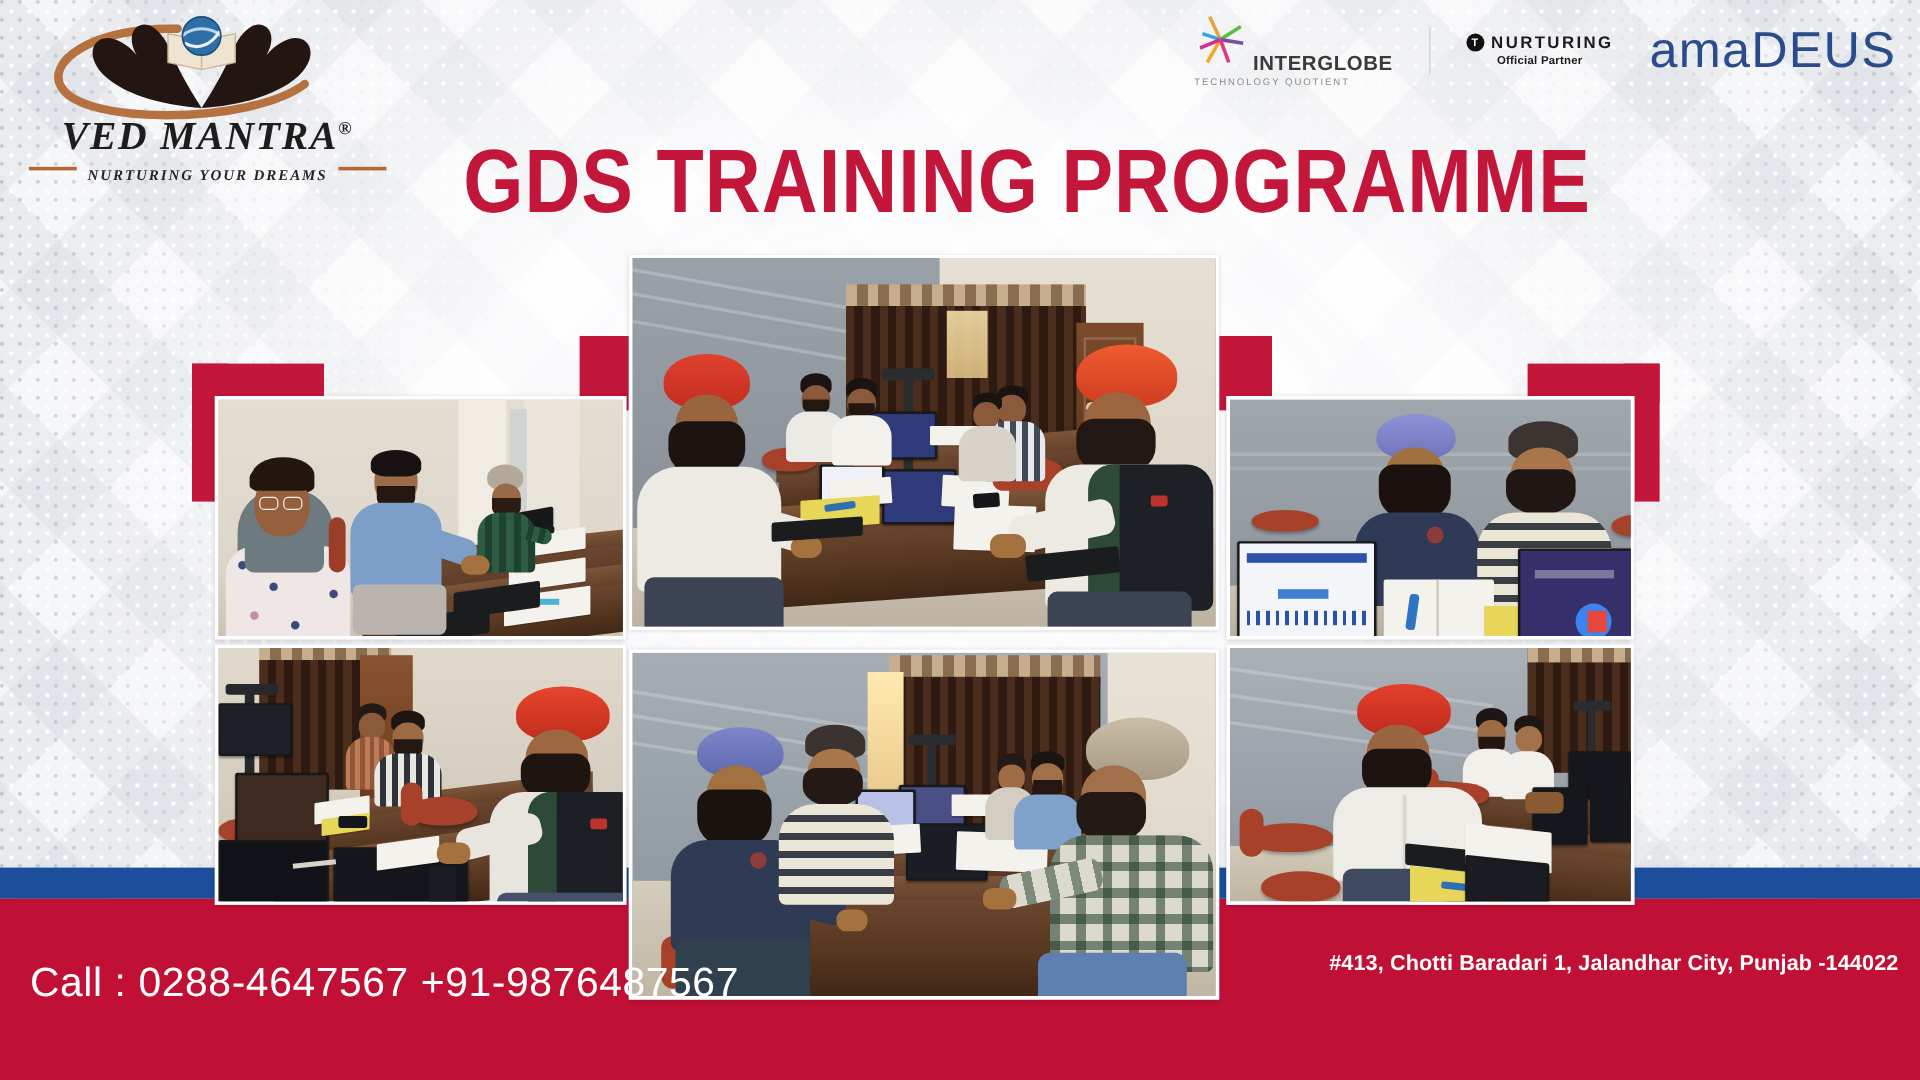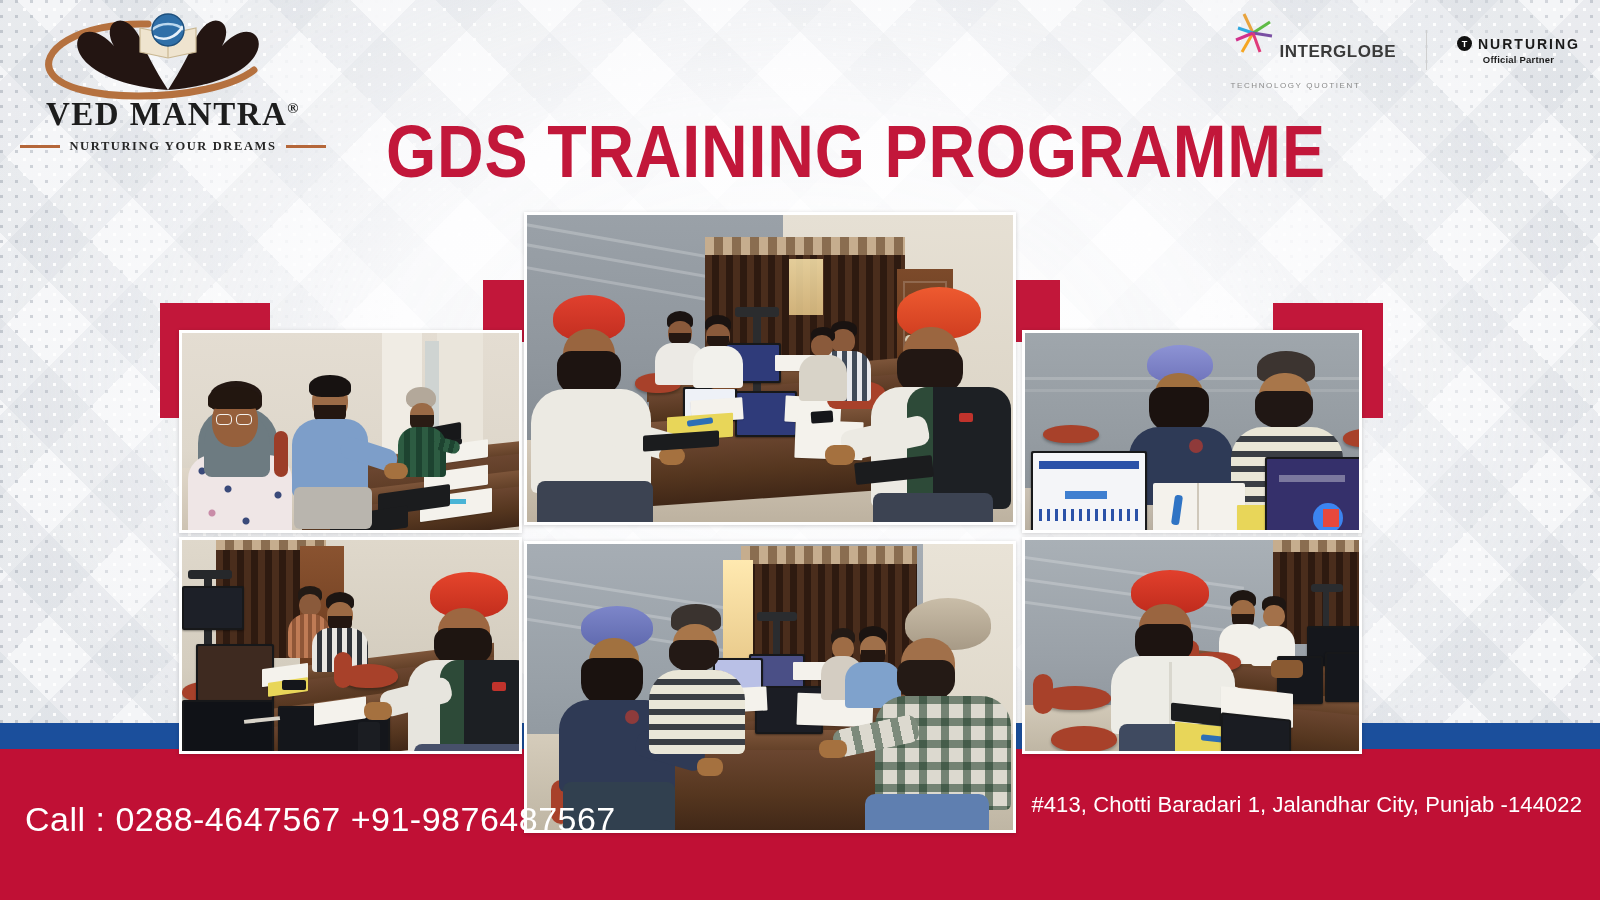--- a/index.html
+++ b/index.html
@@ -40,47 +40,47 @@
     background-position:9px 9px;
     -webkit-mask-image: linear-gradient(90deg, rgba(0,0,0,.85) 0%, rgba(0,0,0,.15) 14%, rgba(0,0,0,0) 26%, rgba(0,0,0,0) 74%, rgba(0,0,0,.15) 86%, rgba(0,0,0,.8) 100%);
             mask-image: linear-gradient(90deg, rgba(0,0,0,.85) 0%, rgba(0,0,0,.15) 14%, rgba(0,0,0,0) 26%, rgba(0,0,0,0) 74%, rgba(0,0,0,.15) 86%, rgba(0,0,0,.8) 100%);
   }
 
   
   .bar-blue  { position:absolute; left:0; top:723px; width:1600px; height:26px; background:#1B4F9C; }
   .bar-red   { position:absolute; left:0; top:749px; width:1600px; height:151px; background:#C01035; }
 
   
-  .logo { position:absolute; left:18px; top:8px; width:310px; height:150px; }
+  .logo { position:absolute; left:18px; top:8px; width:310px; height:150px;font-style:italic; }
   .logo-mark { position:relative; width:100%; height:95px; }
   .logo-word {
     position:absolute; left:0; top:88px; width:100%;
     text-align:center;
     font-family:"Liberation Serif", serif;
     font-weight:700; font-size:33px; letter-spacing:1.5px;
     color:#1d1d1d;
   }
   .logo-word .reg { font-size:15px; vertical-align:super; }
   .logo-tag-row {
     position:absolute; left:0; top:131px; width:100%;
-    display:flex; align-items:center; justify-content:center; gap:9px;
+    display:flex; align-items:flex-start; justify-content:center; gap:9px;
   }
   .logo-tag-row .dash { width:40px; height:3px; background:#b5673a; }
   .logo-tag {
     font-family:"Liberation Serif", serif;
     font-weight:700; font-size:12.5px; letter-spacing:1.6px; color:#262626;
     white-space:nowrap;
   }
 
   
   .partners { position:absolute; right:20px; top:10px; display:flex; align-items:center; gap:30px; }
   .itq { display:flex; flex-direction:column; align-items:flex-start; }
   .itq-top { display:flex; align-items:flex-end; gap:4px; }
   .itq-name { font-size:17px; font-weight:700; letter-spacing:.5px; color:#3a3a3a; line-height:1; }
-  .itq-sub { font-size:8px; letter-spacing:1.6px; color:#8a8a8a; margin-top:21px; margin-left:1px; }
+  .itq-sub { font-size:8px; letter-spacing:1.6px; color:#8a8a8a; margin-top:3px; margin-left:1px; }
   .sep-line { width:1px; height:40px; background:#cfcfcf; }
   .tp { display:flex; flex-direction:column; align-items:center; }
   .tp-row { display:flex; align-items:center; gap:6px; }
   .tp-badge {
     width:15px; height:15px; border-radius:50%;
     background:#111; color:#fff; font-size:9px; font-weight:700;
     display:flex; align-items:center; justify-content:center;
   }
   .tp-name { font-size:14px; font-weight:700; letter-spacing:2px; color:#1a1a1a; }
   .tp-sub { font-size:9.5px; font-weight:700; color:#1a1a1a; margin-top:2px; letter-spacing:.2px; }
@@ -153,21 +153,21 @@
   
   .call {
     position:absolute; left:25px; top:800px;
     font-size:34px; font-weight:400; color:#ffffff;
     letter-spacing:.5px; white-space:nowrap;
   }
   .addr {
     position:absolute; right:18px; top:792px;
     text-align:right; color:#ffffff;
   }
-  .addr .line1 { font-size:22px; font-weight:400; letter-spacing:.1px;text-align:right; }
+  .addr .line1 { font-size:18px; font-weight:700; letter-spacing:.1px;text-align:right; }
   .addr .line2 { font-size:18px; font-weight:700; margin-top:6px; letter-spacing:.1px; }
 </style>
 </head>
 <body>
 
 <div class="bg-base"></div>
 <div class="bg-diamonds"></div>
 <div class="bg-dots"></div>
 <div class="bg-dots-dark"></div>
 
@@ -228,20 +228,21 @@
   <div class="sep-line"></div>
 
   <div class="tp">
     <div class="tp-row">
       <span class="tp-badge">T</span>
       <span class="tp-name">NURTURING</span>
     </div>
     <div class="tp-sub">Official Partner</div>
   </div>
 
+  <div class="amadeus">amaDEUS</div>
 </div>
 
 <div class="title">GDS TRAINING PROGRAMME</div>
 
 <div class="acc" style="left:160px; top:303px; width:110px; height:33px;"></div>
 <div class="acc" style="left:160px; top:303px; width:30px;  height:115px;"></div>
 
 <div class="acc" style="left:483px; top:280px; width:72px;  height:62px;"></div>
 
 <div class="acc" style="left:988px; top:280px; width:72px;  height:62px;"></div>

